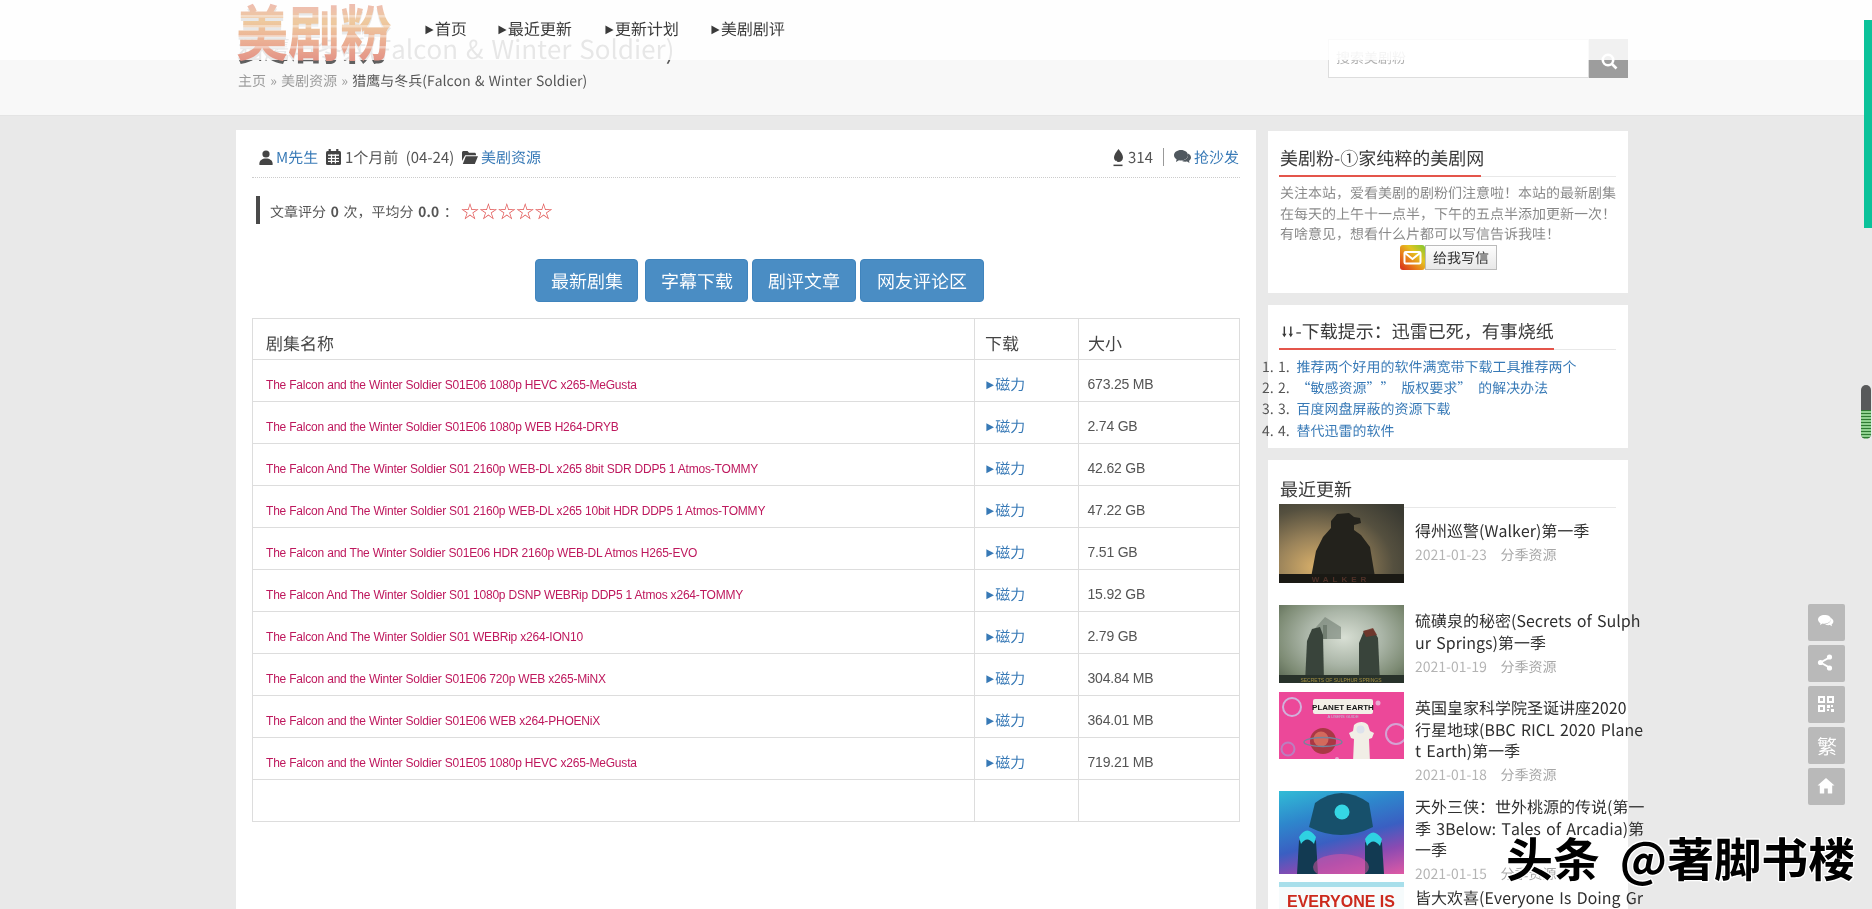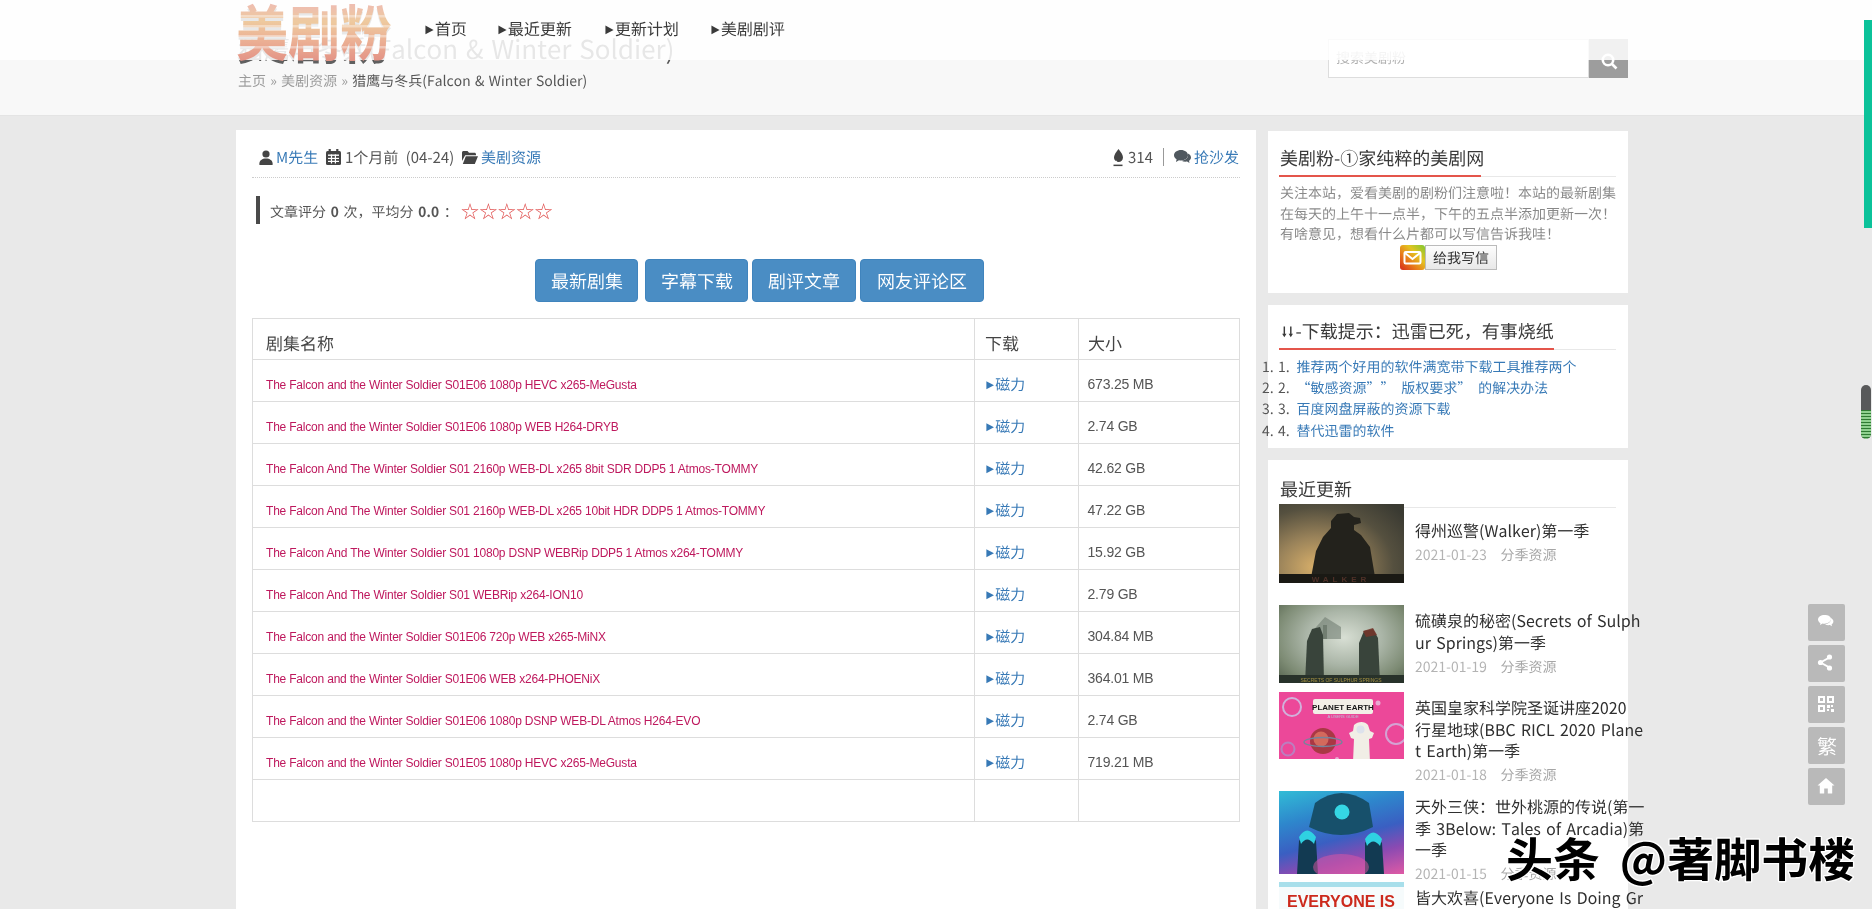--- a/index.html
+++ b/index.html
@@ -757,20 +757,37 @@
                 <g fill="#3779b6">
                   <use href="#qbu" x="680"></use>
                   <use href="#qbv" x="1680"></use>
                 </g>
               </g>
             </svg>
           </td>
           <td><span class="sz">47.22 GB</span></td>
         </tr>
         <tr>
+          <td><span class="lnk">The Falcon and The Winter Soldier S01E06 HDR 2160p WEB-DL Atmos H265-EVO</span></td>
+          <td>
+            <svg class="t" width="41" height="13">
+              <g transform="translate(0,13) scale(0.015000,-0.015000)">
+                <g fill="#3779b6">
+                  <use href="#qI" x="0"></use>
+                </g>
+                <g fill="#3779b6">
+                  <use href="#qbu" x="680"></use>
+                  <use href="#qbv" x="1680"></use>
+                </g>
+              </g>
+            </svg>
+          </td>
+          <td><span class="sz">7.51 GB</span></td>
+        </tr>
+        <tr>
           <td><span class="lnk">The Falcon And The Winter Soldier S01 1080p DSNP WEBRip DDP5 1 Atmos x264-TOMMY</span></td>
           <td>
             <svg class="t" width="41" height="13">
               <g transform="translate(0,13) scale(0.015000,-0.015000)">
                 <g fill="#3779b6">
                   <use href="#qI" x="0"></use>
                 </g>
                 <g fill="#3779b6">
                   <use href="#qbu" x="680"></use>
                   <use href="#qbv" x="1680"></use>
@@ -823,37 +840,20 @@
                   <use href="#qI" x="0"></use>
                 </g>
                 <g fill="#3779b6">
                   <use href="#qbu" x="680"></use>
                   <use href="#qbv" x="1680"></use>
                 </g>
               </g>
             </svg>
           </td>
           <td><span class="sz">364.01 MB</span></td>
-        </tr>
-        <tr>
-          <td><span class="lnk">The Falcon and the Winter Soldier S01E06 1080p DSNP WEB-DL Atmos H264-EVO</span></td>
-          <td>
-            <svg class="t" width="41" height="13">
-              <g transform="translate(0,13) scale(0.015000,-0.015000)">
-                <g fill="#3779b6">
-                  <use href="#qI" x="0"></use>
-                </g>
-                <g fill="#3779b6">
-                  <use href="#qbu" x="680"></use>
-                  <use href="#qbv" x="1680"></use>
-                </g>
-              </g>
-            </svg>
-          </td>
-          <td><span class="sz">2.74 GB</span></td>
         </tr>
         <tr>
           <td><span class="lnk">The Falcon and the Winter Soldier S01E05 1080p HEVC x265-MeGusta</span></td>
           <td>
             <svg class="t" width="41" height="13">
               <g transform="translate(0,13) scale(0.015000,-0.015000)">
                 <g fill="#3779b6">
                   <use href="#qI" x="0"></use>
                 </g>
                 <g fill="#3779b6">

